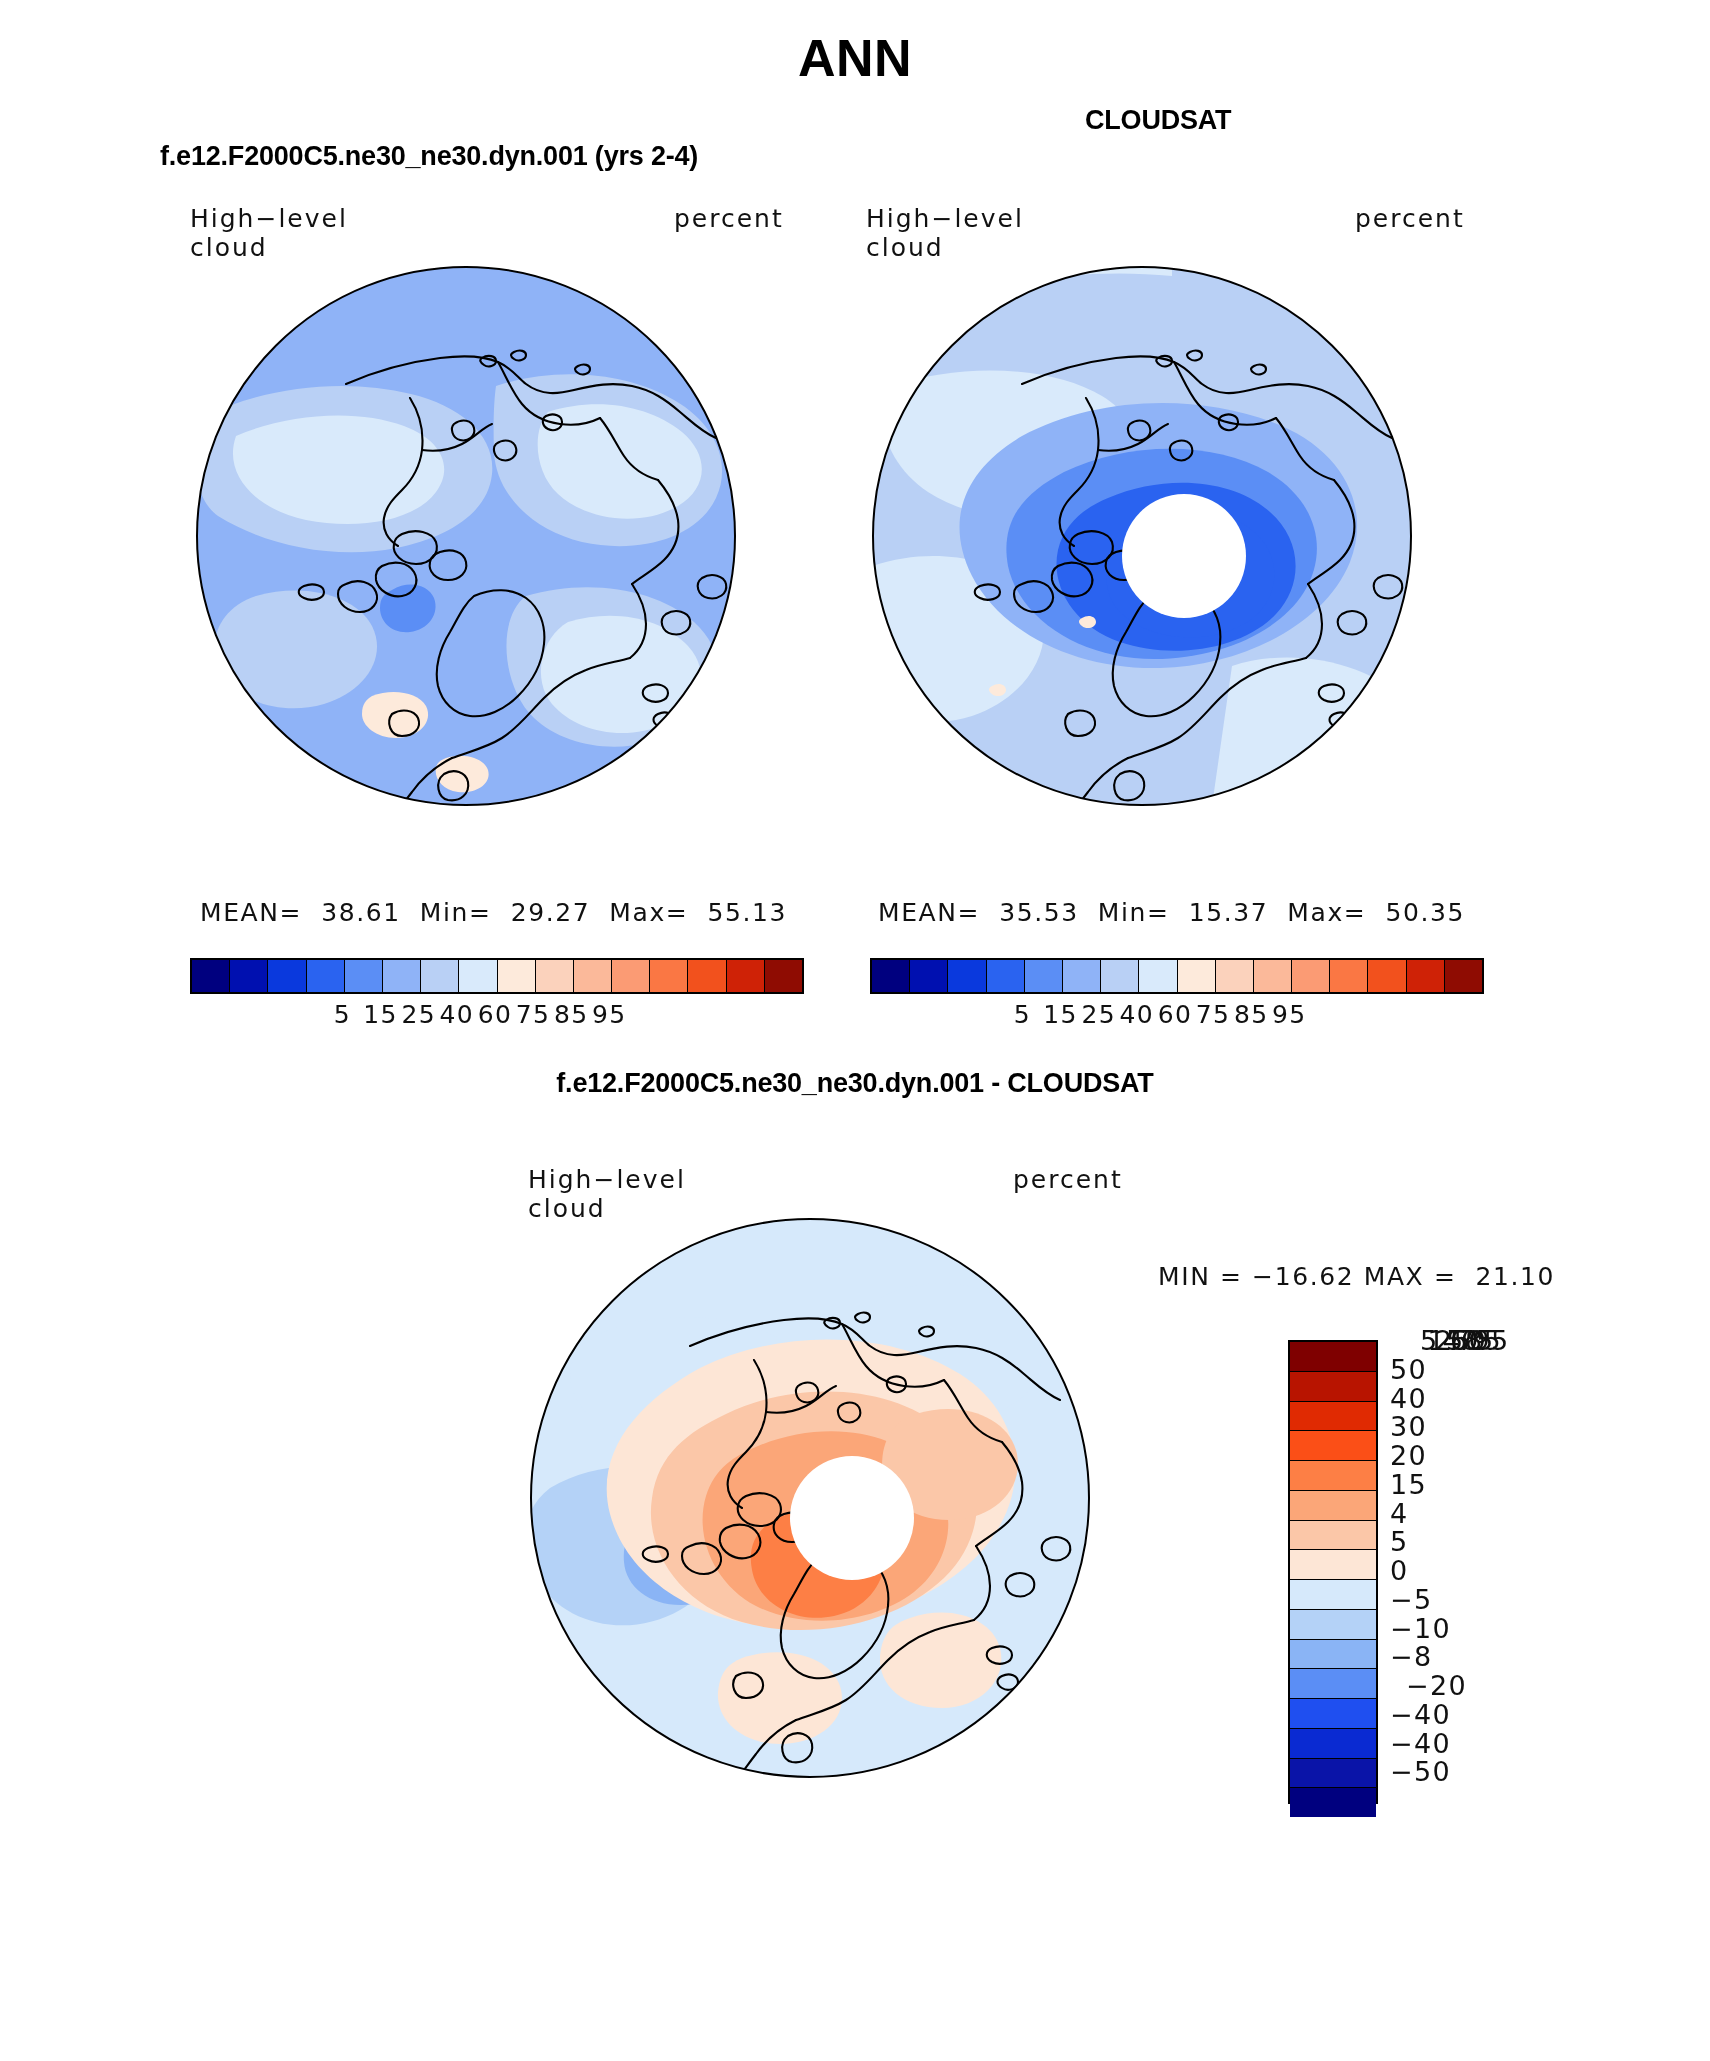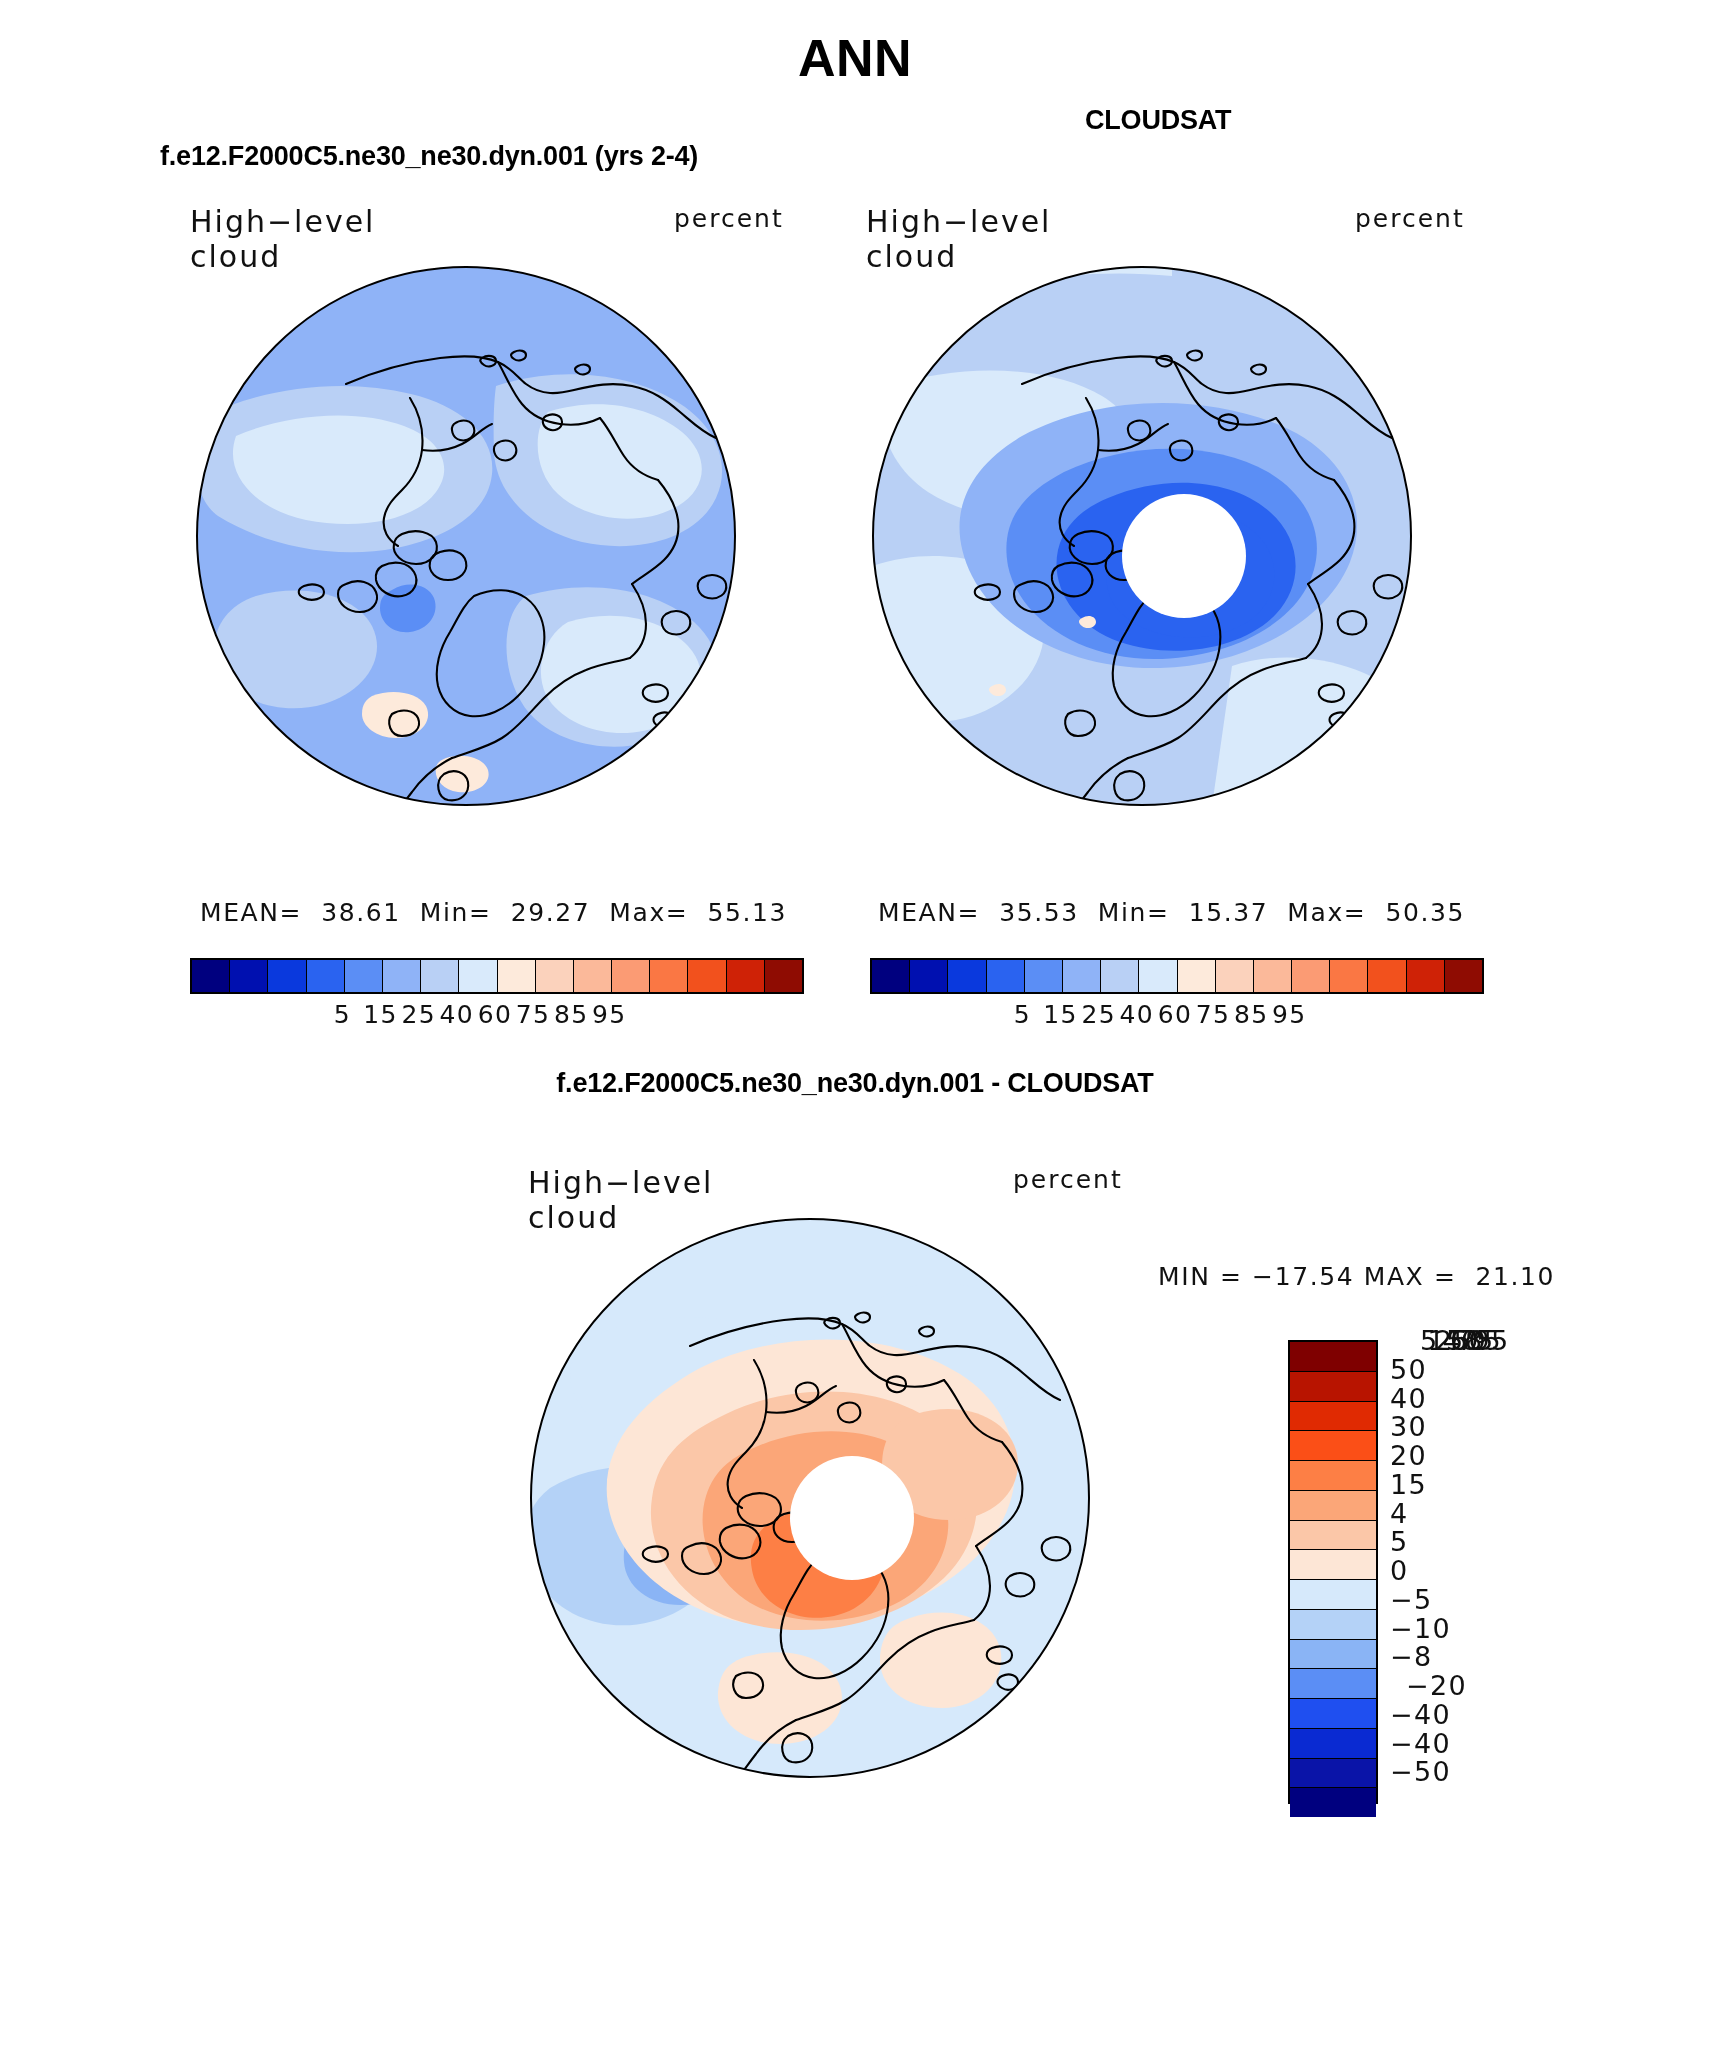--- a/index.html
+++ b/index.html
@@ -15,21 +15,21 @@
   .case-title{top:105px;font-size:27px;font-weight:bold;letter-spacing:-0.2px;}
   .case-left{left:160px;margin-top:36px;}
   .case-right{left:1085px;}
   .diff-title{left:0;top:1068px;width:1710px;text-align:center;
               font-size:27px;font-weight:bold;letter-spacing:-0.2px;}
 
   
   .ncl{font-family:"DejaVu Sans",sans-serif;font-weight:400;
        letter-spacing:2.0px;color:#111;}
 
-  .varlbl{font-size:30px;}
+  .varlbl{font-size:25px;}
   .unitlbl{font-size:25px;}
 
   .stats{font-size:25px;letter-spacing:1.6px;white-space:pre;}
 
   
   .panel{position:absolute;}
   .globe{position:absolute;border-radius:50%;overflow:hidden;
          background:#fff;}
   .globe svg{display:block;}
   .globe-ring{position:absolute;border-radius:50%;
@@ -420,21 +420,21 @@
           <path d="M462,448 C470,444 478,448 478,454 C478,461 468,464 462,460 C456,456 456,451 462,448 Z"></path>
           <path d="M470,348 C480,342 492,346 494,354 C496,364 486,370 476,368 C466,366 462,354 470,348 Z"></path>
           <path d="M506,312 C516,306 528,310 530,318 C532,328 522,334 512,332 C502,330 498,318 506,312 Z"></path>
         </g>
         <circle cx="322" cy="300" r="62" fill="#ffffff" stroke="none"></circle>
       </g>
     </svg>
   </div>
   <div class="globe-ring" style="left:530px;top:1218px;width:560px;height:560px;"></div>
 
-  <div class="abs ncl minmax" style="left:1158px;top:1262px;">MIN = −17.54 MAX =  21.10</div>
+  <div class="abs ncl minmax" style="left:1158px;top:1262px;">MIN = −16.62 MAX =  21.10</div>
 
   <div class="vbar" style="left:1288px;top:1340px;width:86px;height:460px;">
       <div style="background: rgb(127, 0, 0); height: 6.25%;"></div>
       <div style="background: rgb(184, 20, 0); height: 6.25%;"></div>
       <div style="background: rgb(224, 42, 2); height: 6.25%;"></div>
       <div style="background: rgb(251, 79, 23); height: 6.25%;"></div>
       <div style="background: rgb(253, 127, 69); height: 6.25%;"></div>
       <div style="background: rgb(251, 166, 120); height: 6.25%;"></div>
       <div style="background: rgb(251, 199, 168); height: 6.25%;"></div>
       <div style="background: rgb(253, 230, 214); height: 6.25%;"></div>

